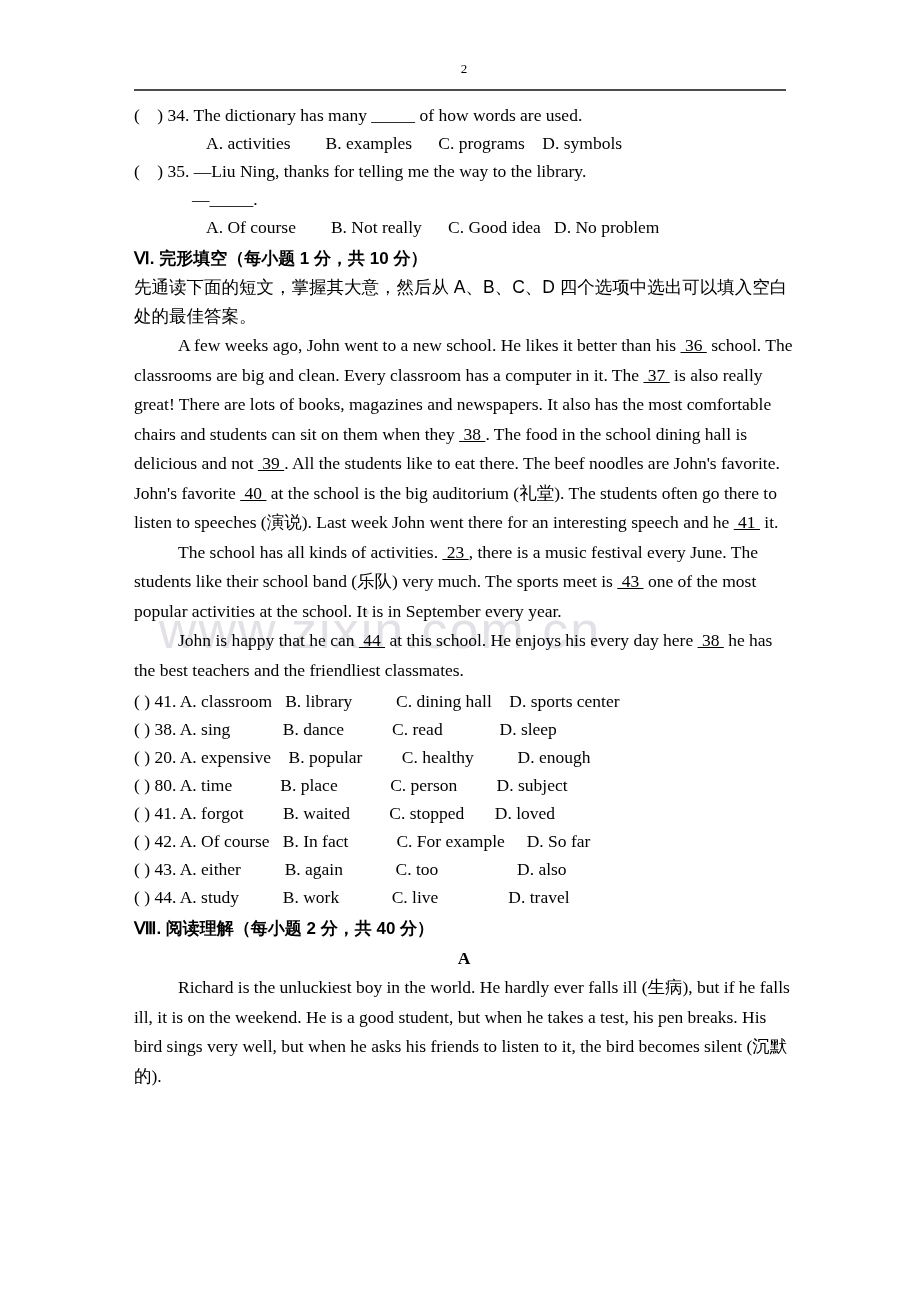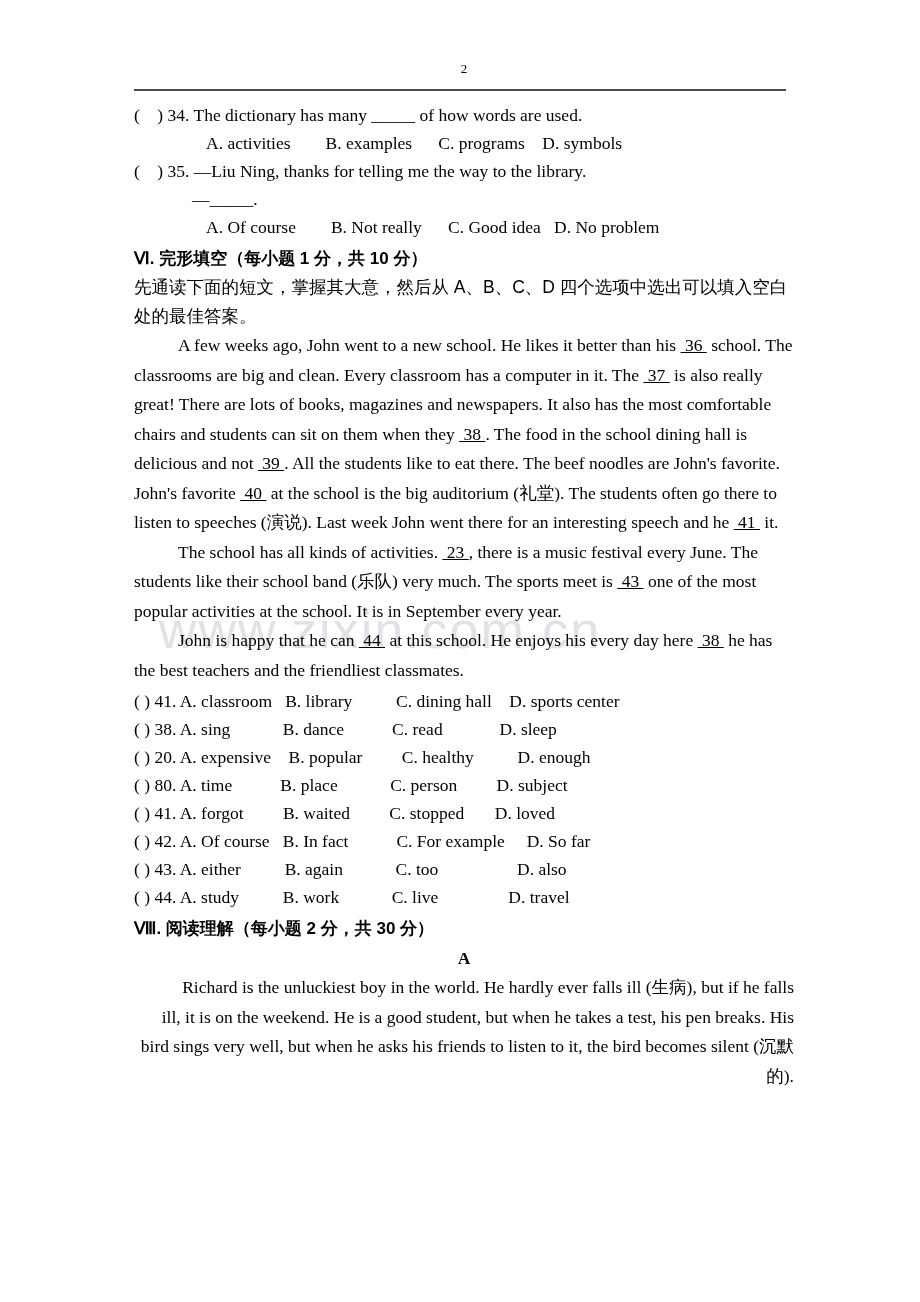--- a/index.html
+++ b/index.html
@@ -113,21 +113,20 @@
     line-height: 30px;
     font-family: "Liberation Serif", serif;
   }
   .rc-passage {
     font-size: 17.5px;
     line-height: 29.5px;
   }
   .rc-passage p {
     margin: 0;
     text-indent: 44px;
-    text-align: right;
   }
 </style>
 </head>
 <body>
 
 <div id="page">
 
   <div class="watermark">www.zixin.com.cn</div>
 
   <div class="content">
@@ -158,20 +157,20 @@
       <span class="opt-row">( ) 41. A. classroom   B. library          C. dining hall    D. sports center</span>
       <span class="opt-row">( ) 38. A. sing            B. dance           C. read             D. sleep</span>
       <span class="opt-row">( ) 20. A. expensive    B. popular         C. healthy          D. enough</span>
       <span class="opt-row">( ) 80. A. time           B. place            C. person         D. subject</span>
       <span class="opt-row">( ) 41. A. forgot         B. waited         C. stopped       D. loved</span>
       <span class="opt-row">( ) 42. A. Of course   B. In fact           C. For example     D. So far</span>
       <span class="opt-row">( ) 43. A. either          B. again            C. too                  D. also</span>
       <span class="opt-row">( ) 44. A. study          B. work            C. live                D. travel</span>
     </div>
 
-    <div class="sec-head cn">Ⅷ. 阅读理解（每小题 2 分，共 30 分）</div>
+    <div class="sec-head cn">Ⅷ. 阅读理解（每小题 2 分，共 40 分）</div>
     <div class="center-label">A</div>
     <div class="rc-passage">
       <p>Richard is the unluckiest boy in the world. He hardly ever falls ill (生病), but if he falls ill, it is on the weekend. He is a good student, but when he takes a test, his pen breaks. His bird sings very well, but when he asks his friends to listen to it, the bird becomes silent (沉默的).</p>
     </div>
 
   </div>
 </div>
 
 </body></html>

